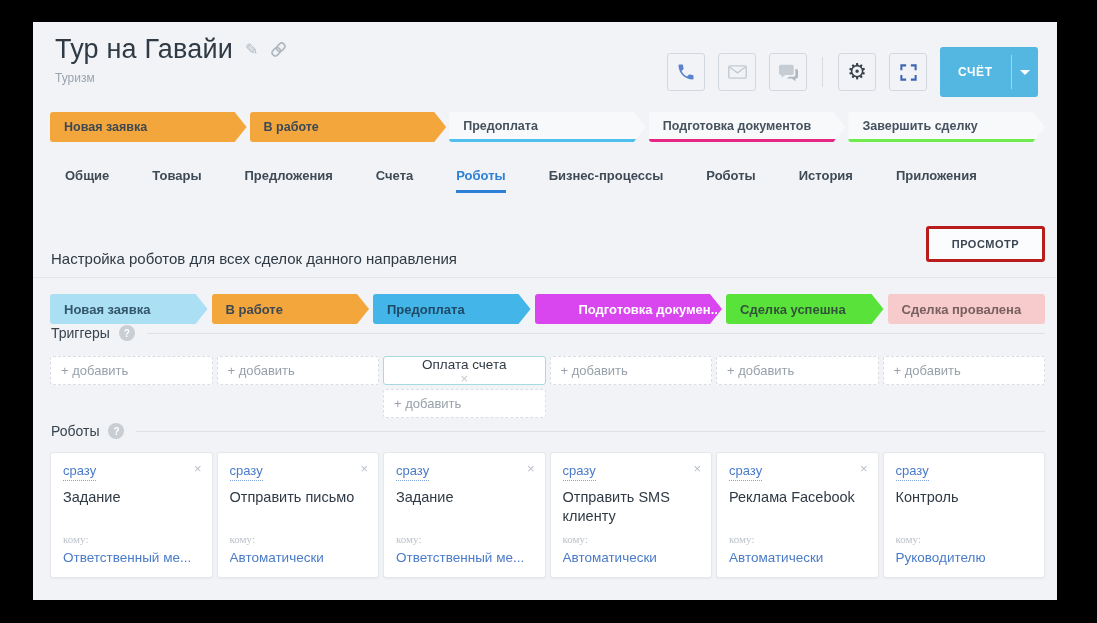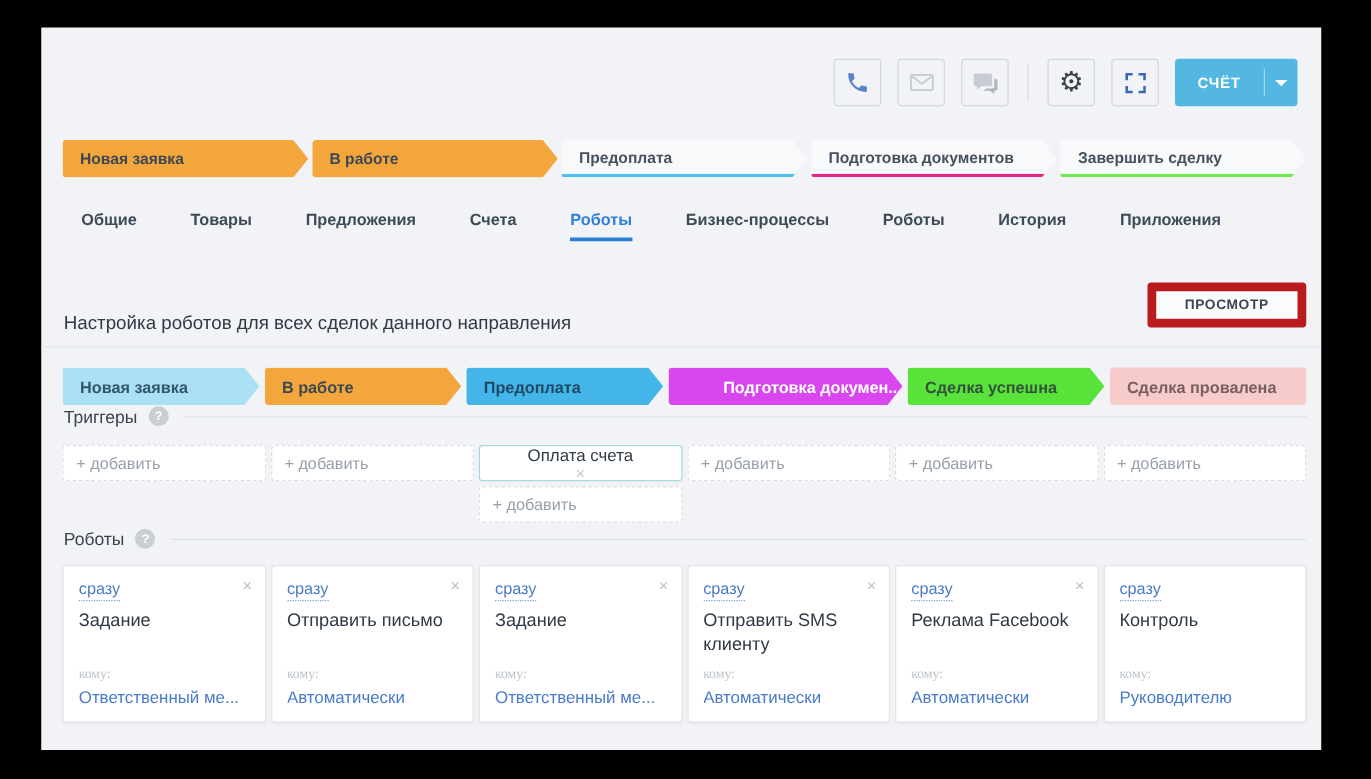--- a/index.html
+++ b/index.html
@@ -16,21 +16,21 @@
   .page-header{position:absolute;left:22px;top:12px;}
   .title-row{display:flex;align-items:center;gap:12px;}
   .page-title{font-size:27px;font-weight:400;color:#2F3A45;letter-spacing:.2px;}
   .edit-ic{color:#B0B8C0;font-size:16px;cursor:pointer;}
   .page-subtitle{font-size:12px;color:#9AA4AE;margin-top:6px;}
   .action-icons{position:absolute;top:25px;left:634px;display:flex;gap:13px;align-items:center;}
   .icon-btn{width:38px;height:38px;border:1px solid #D3D8DE;border-radius:3px;
     display:flex;align-items:center;justify-content:center;background:transparent;cursor:pointer;box-sizing:border-box;}
   .vdiv{width:1px;height:30px;background:#D8DCE1;margin:0 2px;}
   .gear-glyph{font-size:22px;color:#39424C;line-height:1;}
-  .invoice-btn{height:38px;background:#53B7E2;border-radius:3px;display:flex;align-items:stretch;cursor:pointer;overflow:hidden;}
+  .invoice-btn{height:50px;background:#53B7E2;border-radius:3px;display:flex;align-items:stretch;cursor:pointer;overflow:hidden;}
   .invoice-main{display:flex;align-items:center;padding:0 18px;color:#fff;font-size:12px;font-weight:700;letter-spacing:.6px;}
   .invoice-sep{width:1px;background:rgba(255,255,255,.45);margin:8px 0;}
   .invoice-caret{width:26px;display:flex;align-items:center;justify-content:center;}
   .caret-down{width:0;height:0;border-left:5px solid transparent;border-right:5px solid transparent;border-top:5px solid #fff;}
   
   .pipeline{position:absolute;left:17px;width:995px;display:flex;gap:3px;}
   .pipeline-top{top:90px;}
   .pipeline-colored{top:272px;gap:4px;}
   .stage{flex:1;height:30px;box-sizing:border-box;display:flex;align-items:center;
     padding-left:14px;font-size:12.5px;font-weight:700;color:#3C4854;
@@ -40,21 +40,21 @@
   .stage.light{background:#F7F9FB;border-bottom:3px solid #ccc;color:#46525E;}
   .stage.norarrow{clip-path:none;border-radius:3px;}
   .pipeline-colored .stage{font-size:13px;}
   
   .tabs{position:absolute;left:32px;top:146px;display:flex;gap:43px;}
   .tab{font-size:13px;font-weight:700;color:#3E4A56;padding-bottom:7px;cursor:pointer;}
   .tab.active{color:#2E7FD6;border-bottom:3px solid #2E7FD6;}
   
   .settings-title{position:absolute;left:18px;top:228px;font-size:15px;color:#2F3A45;}
   .view-btn{position:absolute;right:12px;top:204px;height:36px;padding:0 23px;
-    border:7px solid #b91c1c;border-radius:3px;background:#FBFCFD;
+    border:3px solid #b91c1c;border-radius:3px;background:#FBFCFD;
     font-size:11px;font-weight:700;color:#3A4453;letter-spacing:.5px;cursor:pointer;
     font-family:"Liberation Sans","DejaVu Sans",sans-serif;}
   .section-divider{position:absolute;left:0;right:0;top:255px;height:1px;background:#E2E6EA;}
   
   .group-row{position:absolute;left:18px;right:12px;display:flex;align-items:center;}
   .group-row.triggers-row{top:303px;}
   .group-row.robots-row{top:401px;}
   .group-label{font-size:14px;color:#39434D;}
   .help-badge{width:16px;height:16px;border-radius:50%;background:#C9CED4;color:#fff;
     font-size:10px;font-weight:700;display:flex;align-items:center;justify-content:center;margin-left:9px;cursor:pointer;}
@@ -80,20 +80,35 @@
   .card-close{position:absolute;top:9px;right:10px;color:#B9C0C8;font-size:13px;cursor:pointer;line-height:1;}
   .card-title{margin-top:7px;font-size:14.5px;color:#2F3A45;line-height:1.3;}
   .to-label{margin-top:auto;font-size:11px;color:#BCC3CB;font-family:Liberation Serif, serif;}
   .to-value{margin-top:5px;font-size:13.5px;color:#4A7BC8;white-space:nowrap;overflow:hidden;cursor:pointer;}
 </style>
 </head>
 <body>
 
 <div class="frame">
 
+  <div class="page-header">
+    <div class="title-row">
+      <span class="page-title">Тур на Гавайи</span>
+      <span class="edit-ic">✎</span>
+      <span style="display:flex;">
+        <svg width="17" height="17" viewBox="0 0 16 16">
+            <g stroke="#AEB6BE" stroke-width="1.5" fill="none" transform="rotate(-45 8 8)">
+              <rect x="0.8" y="5" width="8.4" height="6" rx="3"></rect>
+              <rect x="6.8" y="5" width="8.4" height="6" rx="3"></rect>
+            </g>
+          </svg>
+      </span>
+    </div>
+    <div class="page-subtitle">Туризм</div>
+  </div>
 
   <div class="action-icons">
     <div class="icon-btn">
       <svg width="20" height="20" viewBox="0 0 24 24">
           <path fill="#5B82CC" d="M6.62 10.79c1.44 2.83 3.76 5.14 6.59 6.59l2.2-2.21c.27-.27.67-.36 1.02-.24 1.12.37 2.33.57 3.57.57.55 0 1 .45 1 1V20c0 .55-.45 1-1 1-9.39 0-17-7.61-17-17 0-.55.45-1 1-1h3.5c.55 0 1 .45 1 1 0 1.25.2 2.45.57 3.57.11.35.03.74-.25 1.02l-2.2 2.2z"></path>
         </svg>
     </div>
     <div class="icon-btn">
       <svg width="21" height="18" viewBox="0 0 24 20">
           <rect x="2" y="3" width="20" height="14" rx="1.5" fill="none" stroke="#C3CAD1" stroke-width="1.6"></rect>

